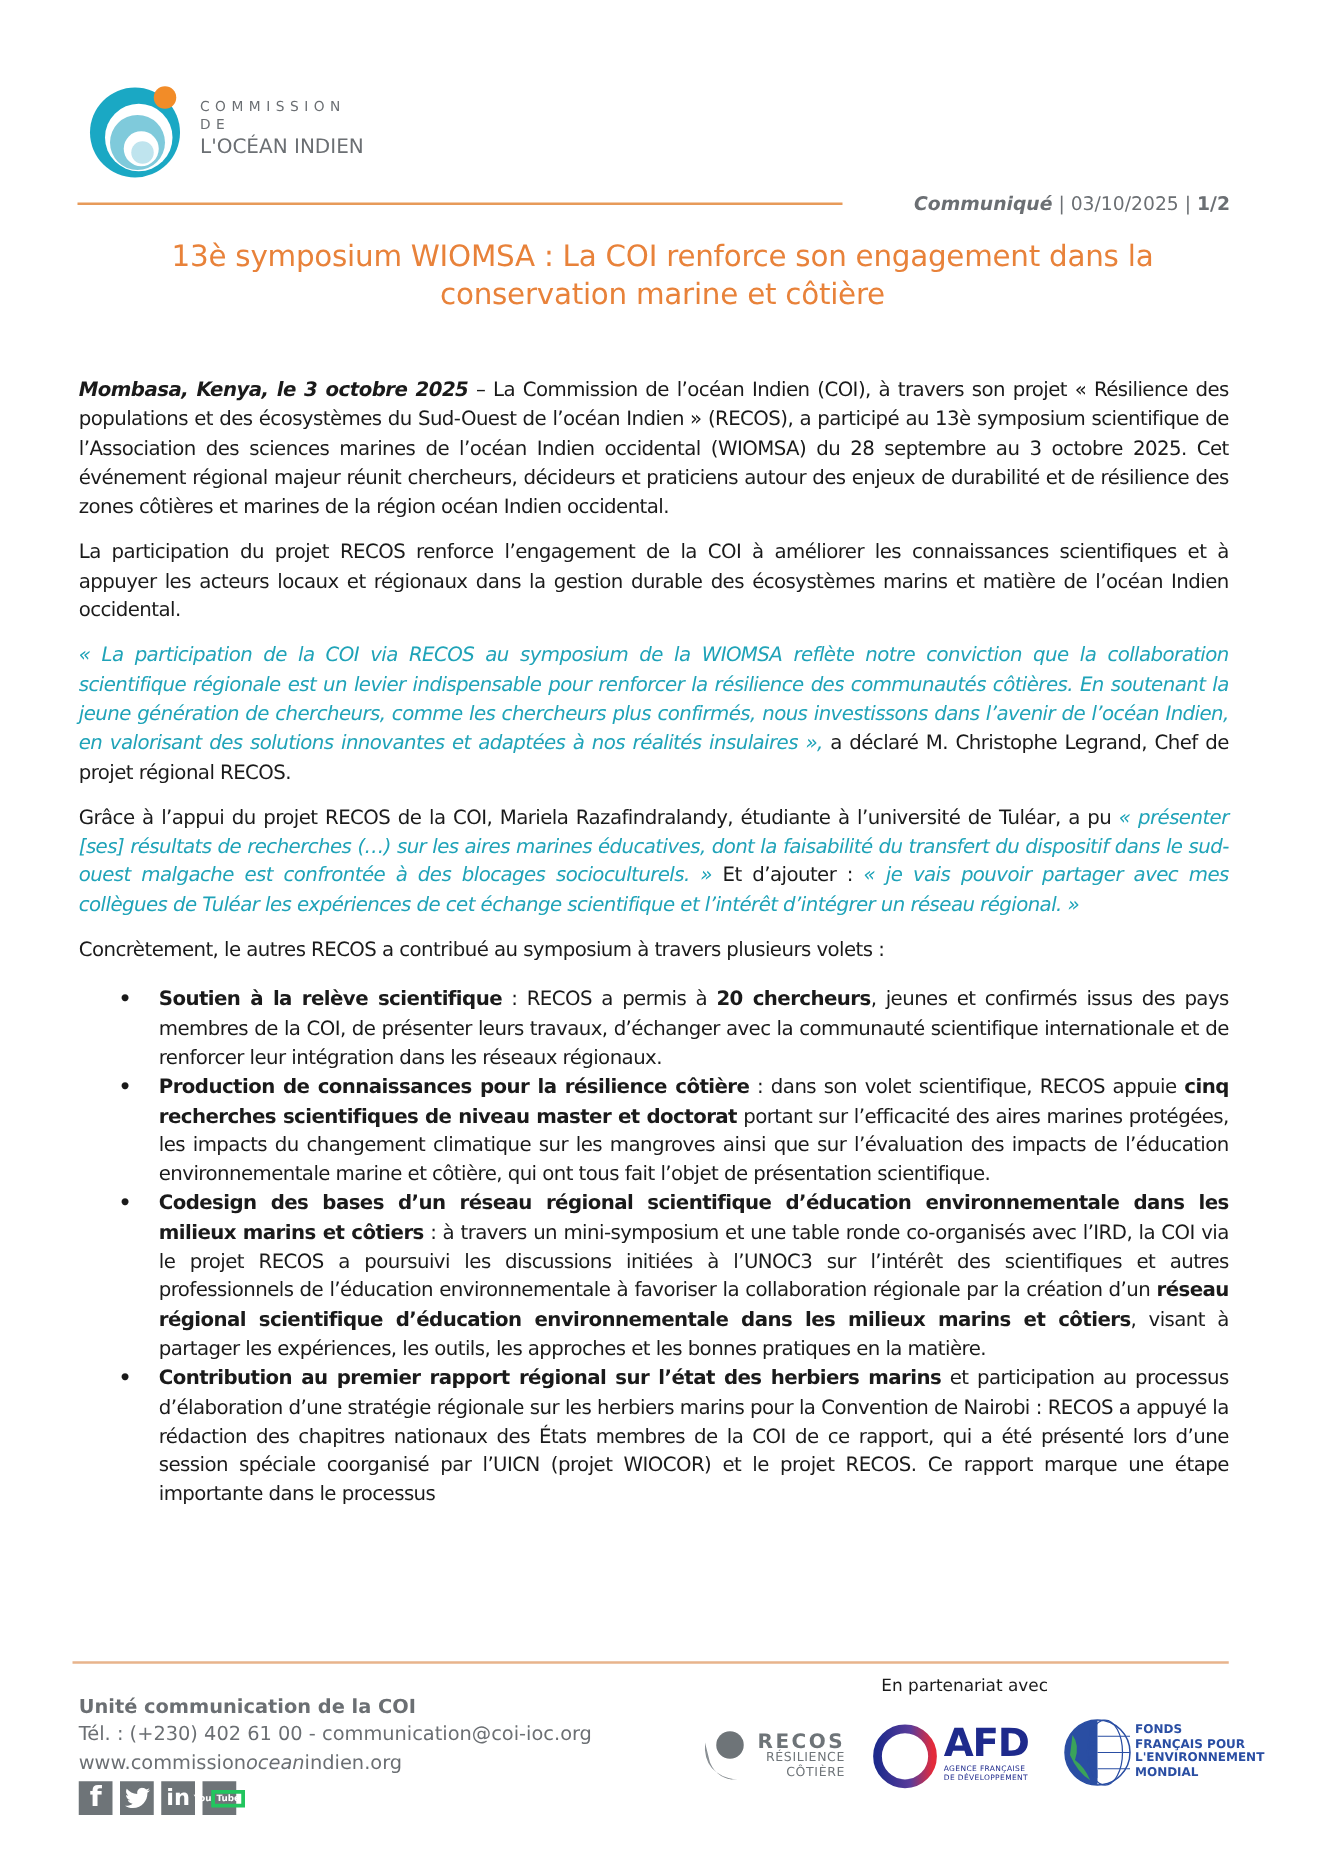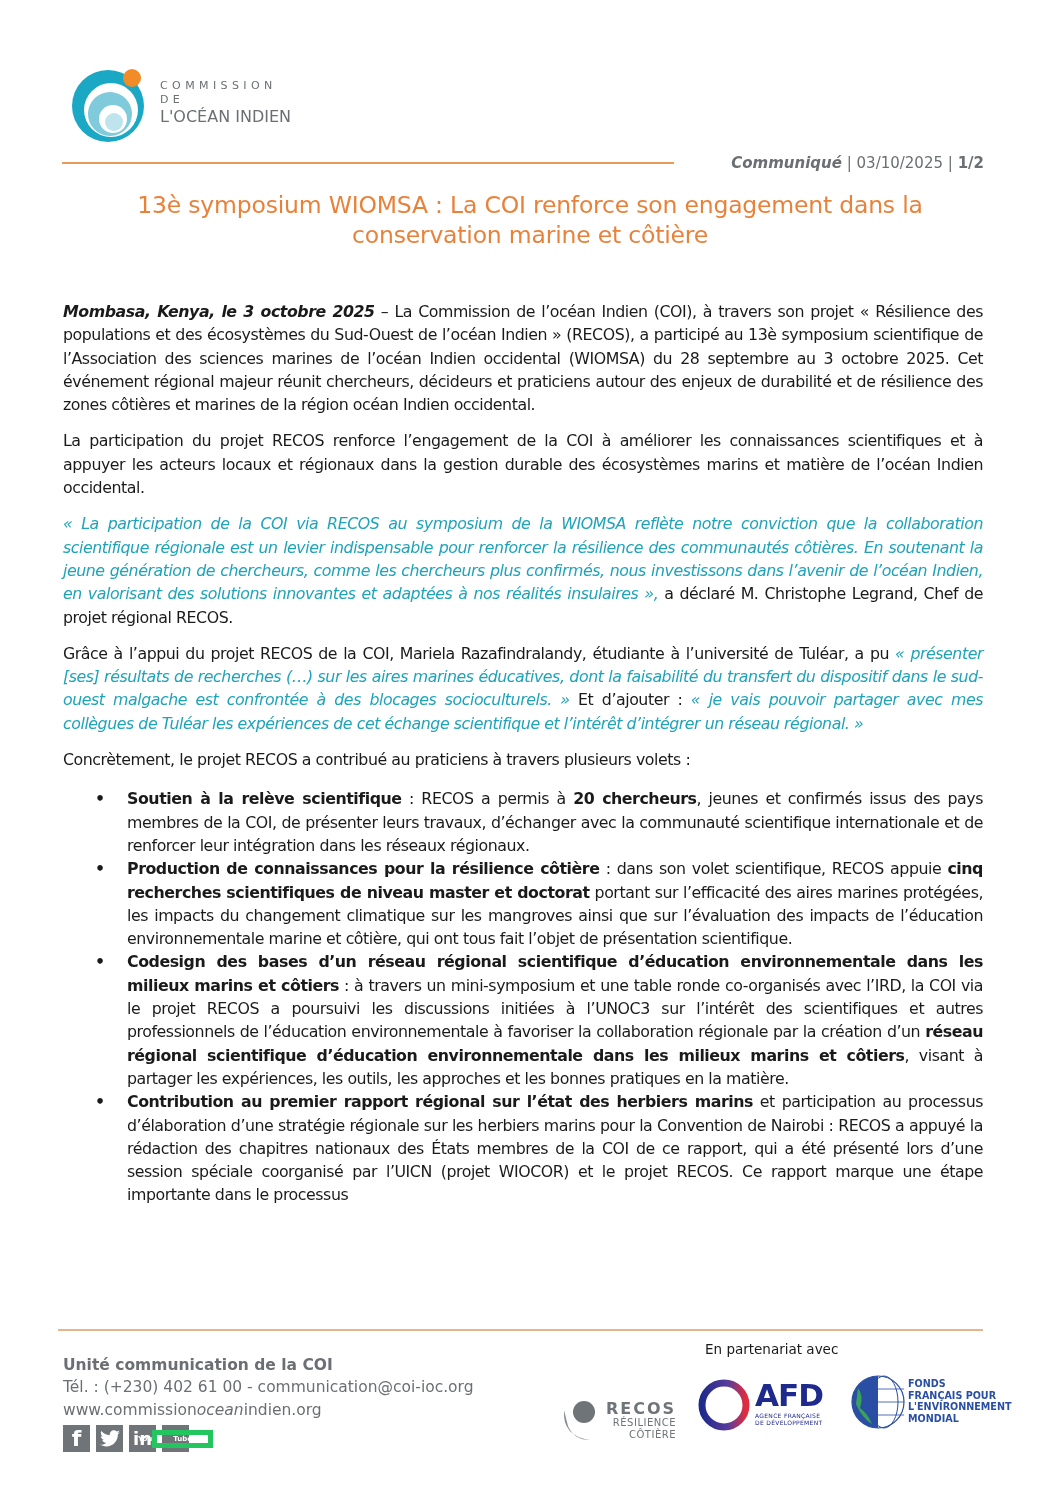--- a/index.html
+++ b/index.html
@@ -31,21 +31,21 @@
   .footer-rule { position: absolute; left: 58px; top: 1329px; width: 925px; height: 2px; background: #e8b48c; }
   .contact { position: absolute; left: 63px; top: 1354px; font-family: "DejaVu Sans", sans-serif; color: #6b6f73; }
   .contact .unit { font-weight: bold; font-size: 15.5px; line-height: 22px; }
   .contact .line { font-size: 15.5px; line-height: 23px; }
   .contact .web em { font-style: italic; }
   .socials { display: flex; gap: 6px; margin-top: 3px; }
   .social { width: 27px; height: 27px; background: #6e7478; color: #fff; display: flex; align-items: center; justify-content: center; font-weight: bold; font-family: "DejaVu Sans", sans-serif; }
 
   .partner-label { position: absolute; left: 705px; top: 1341px; font-family: "DejaVu Sans", sans-serif; font-size: 13.5px; color: #1a1a1a; }
   .partners { position: absolute; left: 560px; top: 1376px; width: 460px; height: 60px; }
-  .recos { position: absolute; left: 0; top: 16px; width: 120px; height: 60px; }
+  .recos { position: absolute; left: 0; top: 0; width: 120px; height: 60px; }
   .recos-text { position: absolute; left: 46px; top: 8px; color: #6e7478; text-align: right; width: 70px; font-family: "DejaVu Sans", sans-serif; }
   .recos-big { font-size: 16px; font-weight: bold; letter-spacing: 2px; line-height: 17px; }
   .recos-small { font-size: 10px; letter-spacing: 0.5px; line-height: 12px; }
   .afd { position: absolute; left: 137px; top: 0; width: 130px; height: 60px; text-decoration: underline; }
   .afd-text { position: absolute; left: 58px; top: 2px; color: #1e2a8c; font-family: "DejaVu Sans", sans-serif; }
   .afd-big { font-size: 31px; font-weight: bold; line-height: 34px; letter-spacing: -1px; }
   .afd-small { font-size: 6px; line-height: 7px; letter-spacing: 0.3px; }
   .ffem { position: absolute; left: 290px; top: -4px; width: 170px; height: 60px; }
   .ffem-text { position: absolute; left: 58px; top: 6px; color: #2a4ea3; font-family: "DejaVu Sans", sans-serif; font-weight: bold; font-size: 9.6px; line-height: 11.5px; }
 </style>
@@ -87,21 +87,21 @@
   <p>
     <span class="lead">Mombasa, Kenya, le 3 octobre 2025</span><span> – La Commission de l’océan Indien (COI), à travers son projet « Résilience des populations et des écosystèmes du Sud-Ouest de l’océan Indien » (RECOS), a participé au 13è symposium scientifique de l’Association des sciences marines de l’océan Indien occidental (WIOMSA) du 28 septembre au 3 octobre 2025. Cet événement régional majeur réunit chercheurs, décideurs et praticiens autour des enjeux de durabilité et de résilience des zones côtières et marines de la région océan Indien occidental.</span>
   </p>
   <p>La participation du projet RECOS renforce l’engagement de la COI à améliorer les connaissances scientifiques et à appuyer les acteurs locaux et régionaux dans la gestion durable des écosystèmes marins et matière de l’océan Indien occidental.</p>
   <p>
     <span class="quote">« La participation de la COI via RECOS au symposium de la WIOMSA reflète notre conviction que la collaboration scientifique régionale est un levier indispensable pour renforcer la résilience des communautés côtières. En soutenant la jeune génération de chercheurs, comme les chercheurs plus confirmés, nous investissons dans l’avenir de l’océan Indien, en valorisant des solutions innovantes et adaptées à nos réalités insulaires »,</span><span> a déclaré M. Christophe Legrand, Chef de projet régional RECOS.</span>
   </p>
   <p>
     <span>Grâce à l’appui du projet RECOS de la COI, Mariela Razafindralandy, étudiante à l’université de Tuléar, a pu </span><span class="quote">« présenter [ses] résultats de recherches (…) sur les aires marines éducatives, dont la faisabilité du transfert du dispositif dans le sud-ouest malgache est confrontée à des blocages socioculturels. »</span><span> Et d’ajouter : </span><span class="quote">« je vais pouvoir partager avec mes collègues de Tuléar les expériences de cet échange scientifique et l’intérêt d’intégrer un réseau régional. »</span>
   </p>
-  <p style="margin-bottom:0;">Concrètement, le projet RECOS a contribué au praticiens à travers plusieurs volets :</p>
+  <p style="margin-bottom:0;">Concrètement, le autres RECOS a contribué au symposium à travers plusieurs volets :</p>
   <ul>
     <li>
       <span class="bullet">•</span>
       <span class="b">Soutien à la relève scientifique</span><span> : RECOS a permis à </span><span class="b">20 chercheurs</span><span>, jeunes et confirmés issus des pays membres de la COI, de présenter leurs travaux, d’échanger avec la communauté scientifique internationale et de renforcer leur intégration dans les réseaux régionaux.</span>
     </li>
     <li>
       <span class="bullet">•</span>
       <span class="b">Production de connaissances pour la résilience côtière</span><span> : dans son volet scientifique, RECOS appuie </span><span class="b">cinq recherches scientifiques de niveau master et doctorat</span><span> portant sur l’efficacité des aires marines protégées, les impacts du changement climatique sur les mangroves ainsi que sur l’évaluation des impacts de l’éducation environnementale marine et côtière, qui ont tous fait l’objet de présentation scientifique.</span>
     </li>
     <li>
@@ -123,21 +123,21 @@
   <div class="socials">
     <div class="social" style="font-size:22px;">f</div>
     <div class="social">
       <svg width="20" height="17" viewBox="0 0 24 20">
           <path fill="#fff" d="M24 2.4c-.9.4-1.8.7-2.8.8 1-.6 1.8-1.6 2.2-2.7-1 .6-2 1-3.1 1.2C19.4.7 18.1 0 16.6 0c-2.7 0-4.9 2.2-4.9 4.9 0 .4 0 .8.1 1.1C7.7 5.8 4.1 3.9 1.7.9c-.4.7-.7 1.6-.7 2.5 0 1.7.9 3.2 2.2 4.1-.8 0-1.6-.2-2.2-.6v.1c0 2.4 1.7 4.4 3.9 4.8-.4.1-.8.2-1.3.2-.3 0-.6 0-.9-.1.6 2 2.4 3.4 4.6 3.4-1.7 1.3-3.8 2.1-6.1 2.1-.4 0-.8 0-1.2-.1 2.2 1.4 4.8 2.2 7.5 2.2 9.1 0 14-7.5 14-14v-.6c1-.7 1.8-1.6 2.5-2.5z"></path>
         </svg>
     </div>
     <div class="social" style="font-size:18px;">in</div>
     <div class="social" style="font-size:7px; line-height:8px; text-align:center; ">
         <span>You</span>
-        <span style="border:5px solid #22c55e; padding:0 16px;">Tube</span>
+        <span style="border:3px solid #22c55e; padding:0 1px;">Tube</span>
       </div>
   </div>
 </div>
 
 <div class="partner-label">En partenariat avec</div>
 <div class="partners">
   <div class="recos">
     <svg width="46" height="50" viewBox="0 0 46 50" style="position:absolute;left:0;top:4px;">
       <circle cx="24" cy="16" r="11" fill="#6e7478"></circle>
       <path d="M4 14 Q2 40 30 44 Q14 44 8 30 Z" fill="#8a9094"></path>

